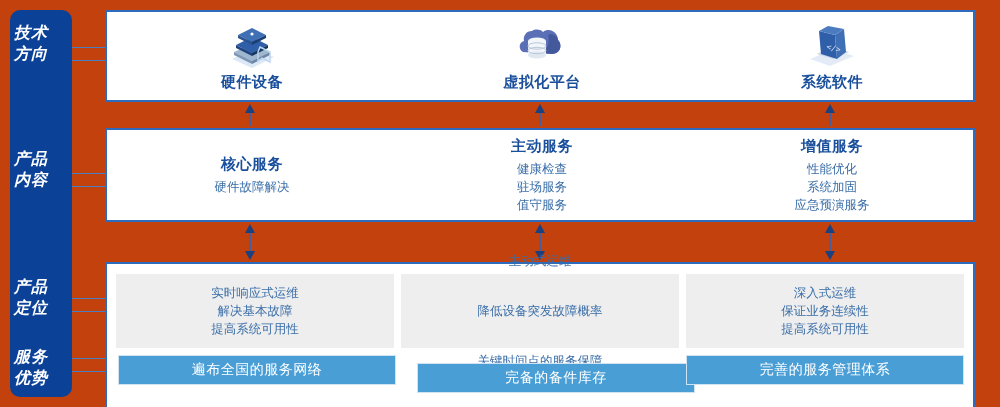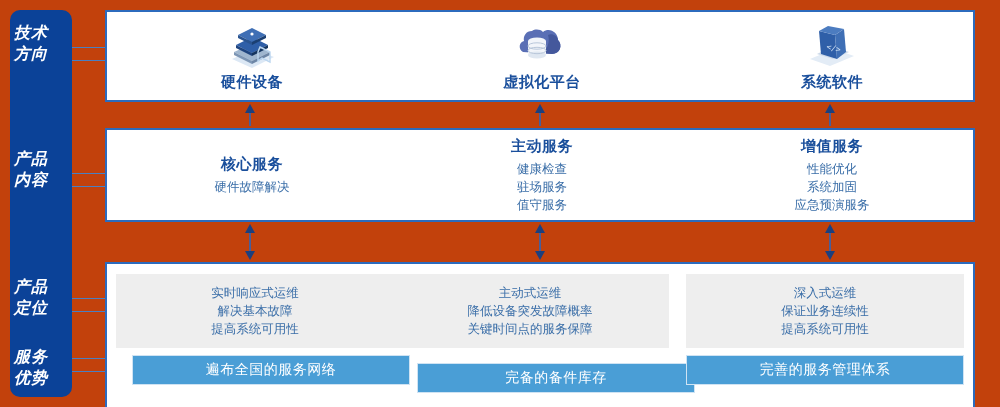--- a/index.html
+++ b/index.html
@@ -290,23 +290,23 @@
     <polygon points="7,36 12,27 2,27" fill="#1c3f7e"></polygon>
   </svg>
 
   <div class="sec-box" id="box-bottom">
 
     <div class="gray-card" style="left:9px;">
       <div class="gray-line">实时响应式运维</div>
       <div class="gray-line">解决基本故障</div>
       <div class="gray-line">提高系统可用性</div>
     </div>
-    <div class="blue-bar" style="left:25px;">遍布全国的服务网络</div>
-
-    <div class="gray-card" style="left:284px;">
+    <div class="blue-bar" style="left:11px;">遍布全国的服务网络</div>
+
+    <div class="gray-card" style="left:294px;gap:32px;">
       <div class="gray-line">主动式运维</div>
       <div class="gray-line">降低设备突发故障概率</div>
       <div class="gray-line">关键时间点的服务保障</div>
     </div>
     <div class="blue-bar" style="left:310px;margin-top:8px;">完备的备件库存</div>
 
     <div class="gray-card" style="left:579px;">
       <div class="gray-line">深入式运维</div>
       <div class="gray-line">保证业务连续性</div>
       <div class="gray-line">提高系统可用性</div>

